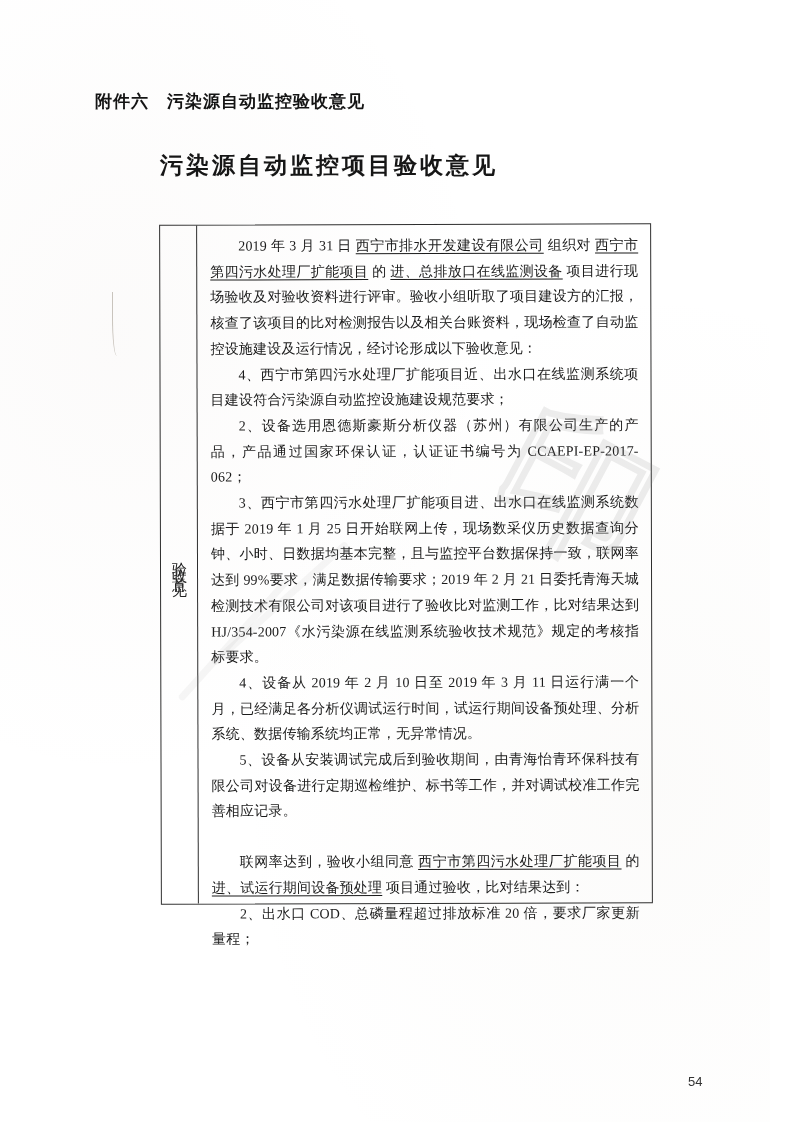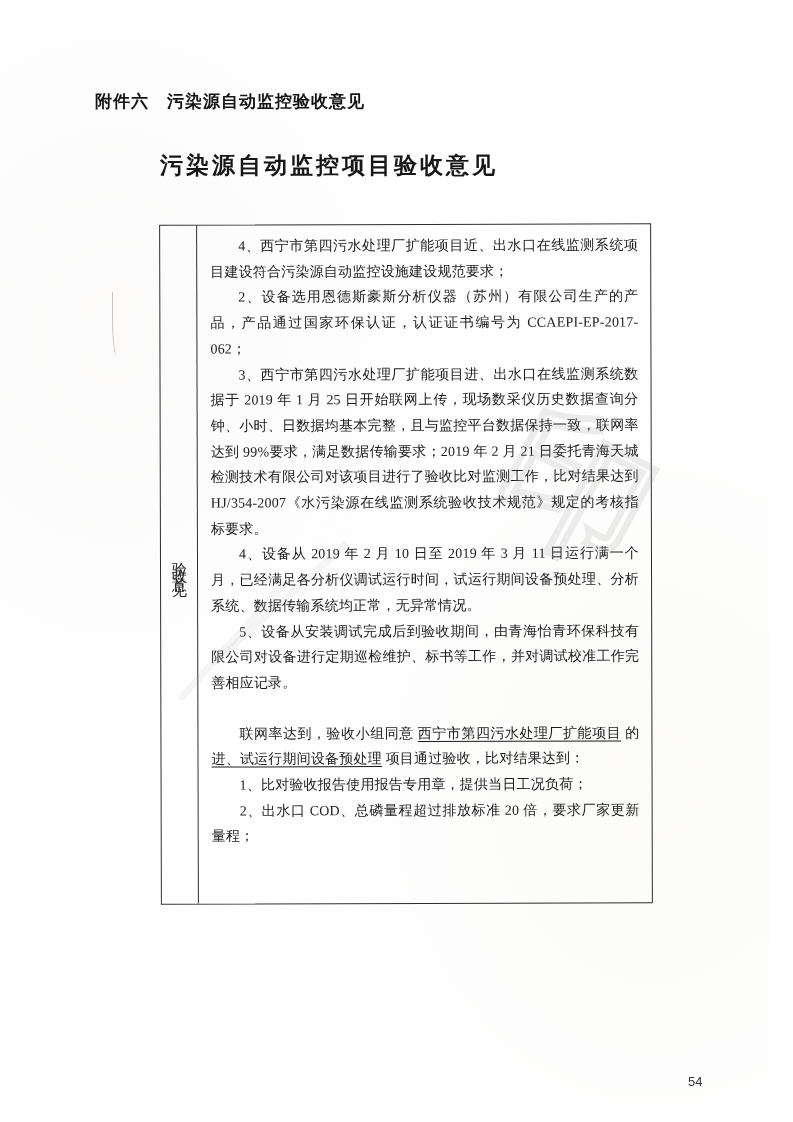--- a/index.html
+++ b/index.html
@@ -94,27 +94,27 @@
 
 <div class="page">
 
   <div class="attachment-heading">附件六　污染源自动监控验收意见</div>
 
   <h1 class="doc-title">污染源自动监控项目验收意见</h1>
 
   <div class="acceptance-table">
     <div class="row-header">验收意见</div>
     <div class="content">
+        <p class="para"><span>2019 年 3 月 31 日 </span><span class="ul">西宁市排水开发建设有限公司</span><span> 组织对 </span><span class="ul">西宁市第四污水处理厂扩能项目</span><span> 的 </span><span class="ul">进、总排放口在线监测设备</span><span> 项目进行现场验收及对验收资料进行评审。验收小组听取了项目建设方的汇报，核查了该项目的比对检测报告以及相关台账资料，现场检查了自动监控设施建设及运行情况，经讨论形成以下验收意见：</span></p>
         <p class="para"><span>4、西宁市第四污水处理厂扩能项目近、出水口在线监测系统项目建设符合污染源自动监控设施建设规范要求；</span></p>
         <p class="para"><span>2、设备选用恩德斯豪斯分析仪器（苏州）有限公司生产的产品，产品通过国家环保认证，认证证书编号为 CCAEPI-EP-2017-062；</span></p>
         <p class="para"><span>3、西宁市第四污水处理厂扩能项目进、出水口在线监测系统数据于 2019 年 1 月 25 日开始联网上传，现场数采仪历史数据查询分钟、小时、日数据均基本完整，且与监控平台数据保持一致，联网率达到 99%要求，满足数据传输要求；2019 年 2 月 21 日委托青海天城检测技术有限公司对该项目进行了验收比对监测工作，比对结果达到 HJ/354-2007《水污染源在线监测系统验收技术规范》规定的考核指标要求。</span></p>
         <p class="para"><span>4、设备从 2019 年 2 月 10 日至 2019 年 3 月 11 日运行满一个月，已经满足各分析仪调试运行时间，试运行期间设备预处理、分析系统、数据传输系统均正常，无异常情况。</span></p>
         <p class="para"><span>5、设备从安装调试完成后到验收期间，由青海怡青环保科技有限公司对设备进行定期巡检维护、标书等工作，并对调试校准工作完善相应记录。</span></p>
         <p class="para gap"><span>联网率达到，验收小组同意 </span><span class="ul">西宁市第四污水处理厂扩能项目</span><span> 的 </span><span class="ul">进、试运行期间设备预处理</span><span> 项目通过验收，比对结果达到：</span></p>
-        <p class="para"><span>1、比对验收报告使用报告专用章，提供当日工况负荷；</span></p>
         <p class="para"><span>2、出水口 COD、总磷量程超过排放标准 20 倍，要求厂家更新量程；</span></p>
       </div>
   </div>
 
   <div class="watermark">
     <span class="wm-glyph">印</span>
     <span class="wm-stroke-a"></span>
     <span class="wm-stroke-b"></span>
   </div>
 

